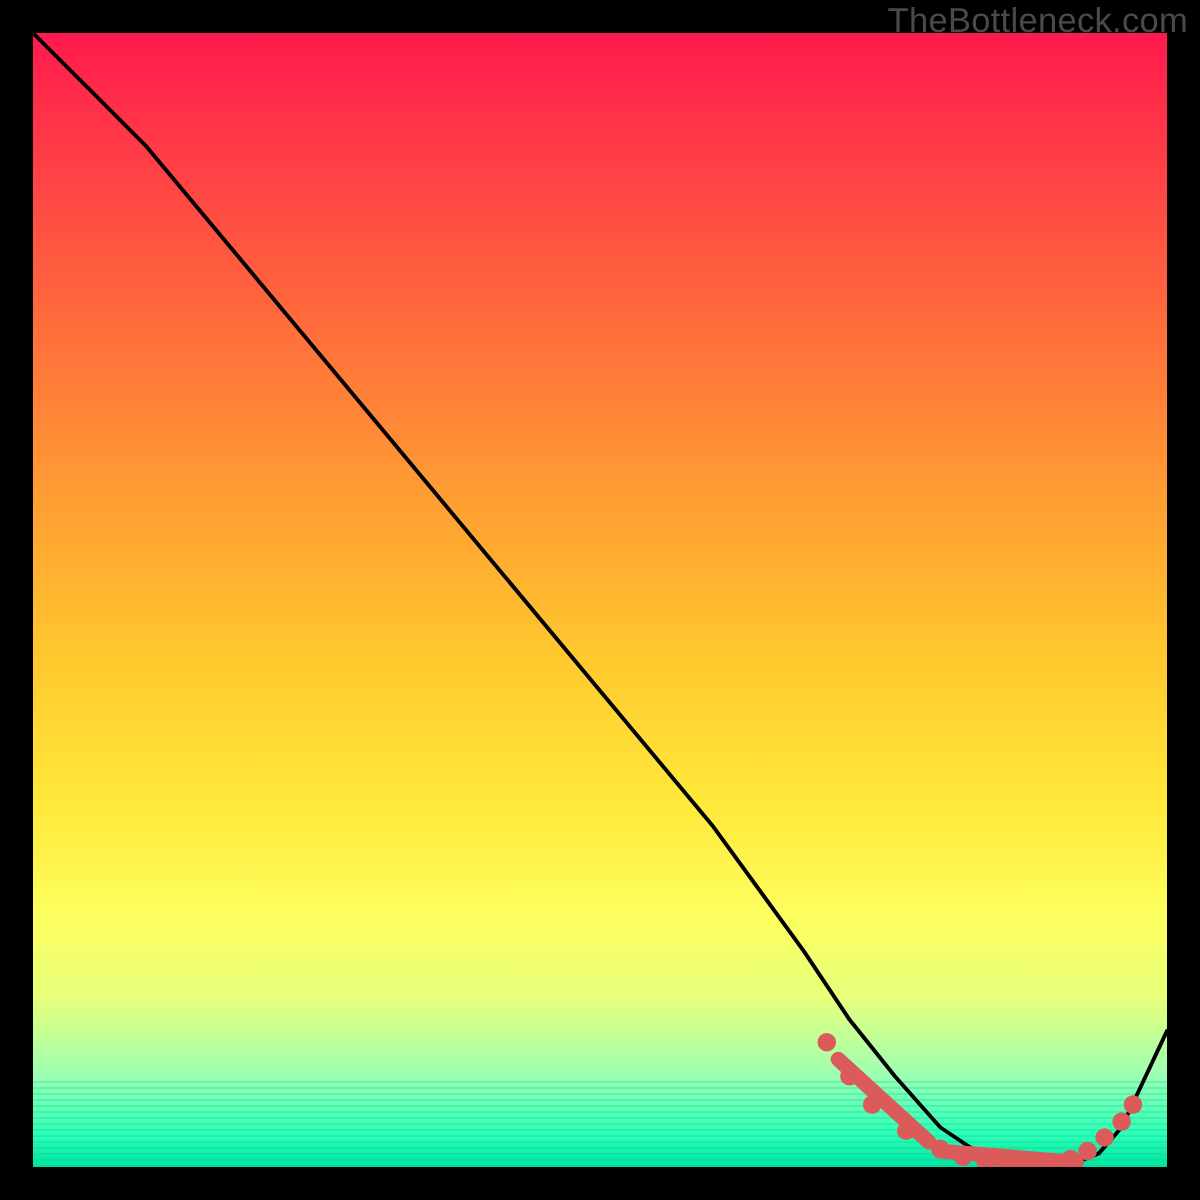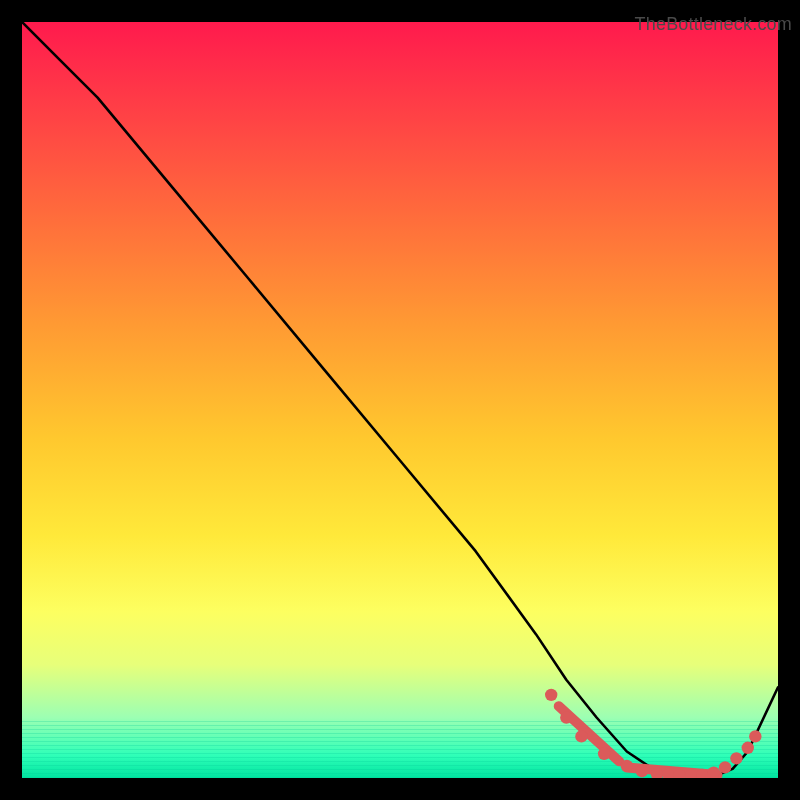--- a/index.html
+++ b/index.html
@@ -50,24 +50,24 @@
       to bottom,
       rgba(0,0,0,0) 0px,
       rgba(0,0,0,0) 3px,
       rgba(0, 200, 150, 0.25) 3px,
       rgba(0, 200, 150, 0.25) 4px
     );
     pointer-events: none;
   }
   .watermark {
     position: absolute;
-    top: 14px;
+    top: 0;
     right: 8px;
     color: #4a4a4a;
-    font-size: 18px;
+    font-size: 23px;
     font-weight: 500;
     letter-spacing: 0.2px;
     z-index: 20;
   }
   svg.plot {
     position: absolute;
     left: 0;
     top: 0;
     width: 756px;
     height: 756px;

